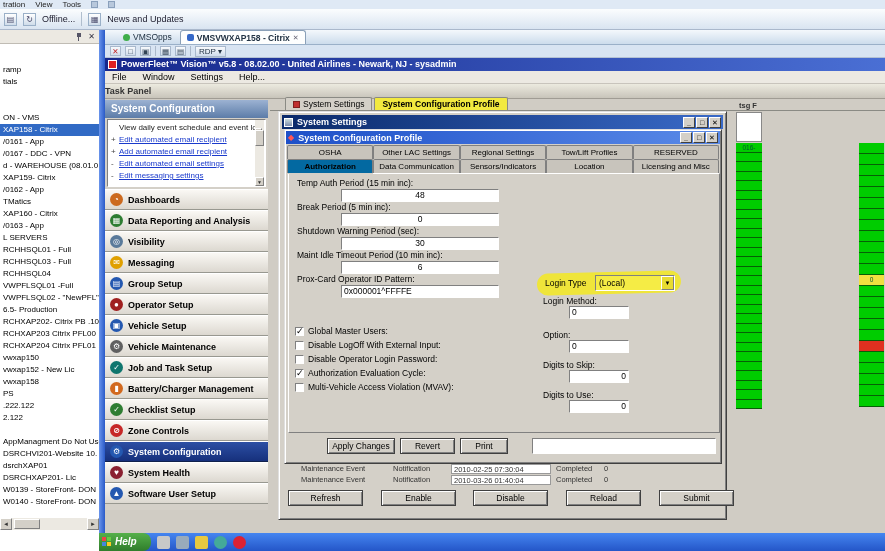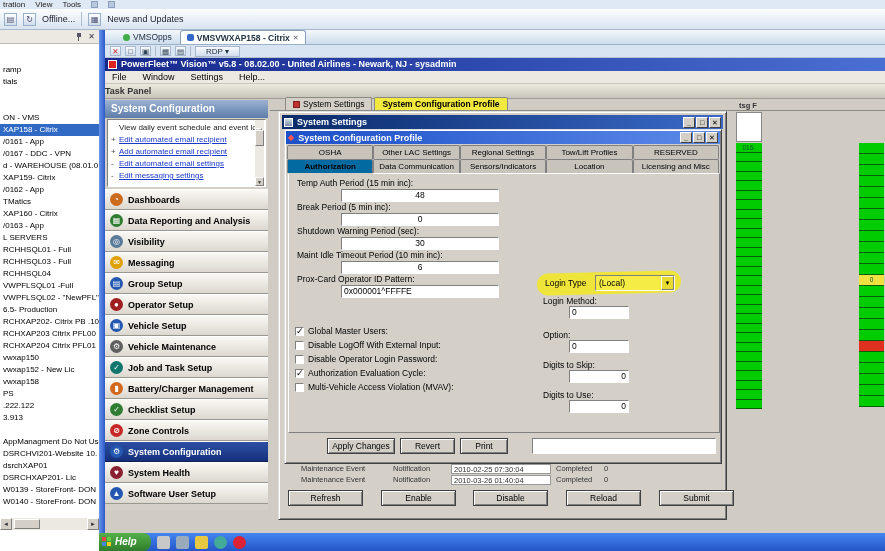--- a/index.html
+++ b/index.html
@@ -33,21 +33,21 @@
 .ct-tab{display:flex;align-items:center;gap:3px;padding:1px 6px;height:14px;color:#234;}
 .ct-tab.active{background:#fdfefe;border:1px solid #8aa0b8;border-bottom:none;border-radius:3px 3px 0 0;font-weight:bold;}
 .ct-dot{width:7px;height:7px;border-radius:50%;background:#3fae4a;display:inline-block;}
 .ct-tab.active .ct-dot{background:#3468c8;border-radius:2px;}
 .ct-close{display:none;font-size:7px;color:#667;}
 .ct-tab.active .ct-close{display:inline;}
 #citrix-toolbar{position:absolute;left:105px;top:45px;width:780px;height:13px;background:#d8e4f2;border-bottom:1px solid #b4c2d4;display:flex;align-items:center;gap:4px;padding-left:5px;font-size:8px;}
 .cti{display:inline-block;width:11px;height:10px;text-align:center;line-height:10px;font-size:7.5px;color:#345;background:linear-gradient(#f8fafc,#d0dcec);border:1px solid #a8b8cc;}
 .cti.red{color:#c02020;font-weight:bold;}
 .ct-sep{width:1px;height:10px;background:#aab8ca;}
-.ct-rdp{font-size:8px;color:#234;padding:0 10px;border:1px solid #a8b8cc;background:linear-gradient(#f8fafc,#d0dcec);height:11px;line-height:10px;}
+.ct-rdp{font-size:8px;color:#234;padding:0 3px;border:1px solid #a8b8cc;background:linear-gradient(#f8fafc,#d0dcec);height:11px;line-height:10px;}
 
 
 #pf-titlebar{position:absolute;left:105px;top:58px;width:780px;height:13px;background:linear-gradient(90deg,#16288c,#4a6fd4);color:#fff;font-weight:bold;font-size:9px;line-height:13px;display:flex;align-items:center;gap:4px;padding-left:3px;}
 .pf-logo{width:9px;height:9px;background:#d22;border:1px solid #fff;display:inline-block;}
 #pf-menubar{position:absolute;left:105px;top:71px;width:780px;height:13px;background:#ece9e2;border-bottom:1px solid #c8c4bc;display:flex;gap:16px;padding-left:7px;font-size:9px;line-height:13px;}
 #task-panel-header{position:absolute;left:105px;top:84px;width:780px;height:15px;background:linear-gradient(#eceadf,#c8c4ba);border-bottom:1px solid #a09c94;font-size:9px;font-weight:bold;color:#333;line-height:15px;padding-left:0;}
 #workspace{position:absolute;left:105px;top:99px;width:780px;height:434px;background:#d0ccc4;}
 
 
 #doc-tabstrip{position:absolute;left:270px;top:97px;width:615px;height:14px;border-bottom:1px solid #8a8a84;display:flex;align-items:flex-end;gap:2px;padding-left:15px;z-index:2;}
@@ -216,21 +216,21 @@
       <div class="tree-item"><span>vwxap150</span></div>
 
       <div class="tree-item"><span>vwxap152 - New Lic</span></div>
 
       <div class="tree-item"><span>vwxap158</span></div>
 
       <div class="tree-item"><span>PS</span></div>
 
       <div class="tree-item"><span>.222.122</span></div>
 
-      <div class="tree-item"><span>3.913</span></div>
+      <div class="tree-item"><span>2.122</span></div>
 
       <div class="tree-item"><span></span></div>
 
       <div class="tree-item"><span>AppManagment Do Not Use</span></div>
 
       <div class="tree-item"><span>DSRCHVI201-Website 10.</span></div>
 
       <div class="tree-item"><span>dsrchXAP01</span></div>
 
       <div class="tree-item"><span>DSRCHXAP201- Lic</span></div>

